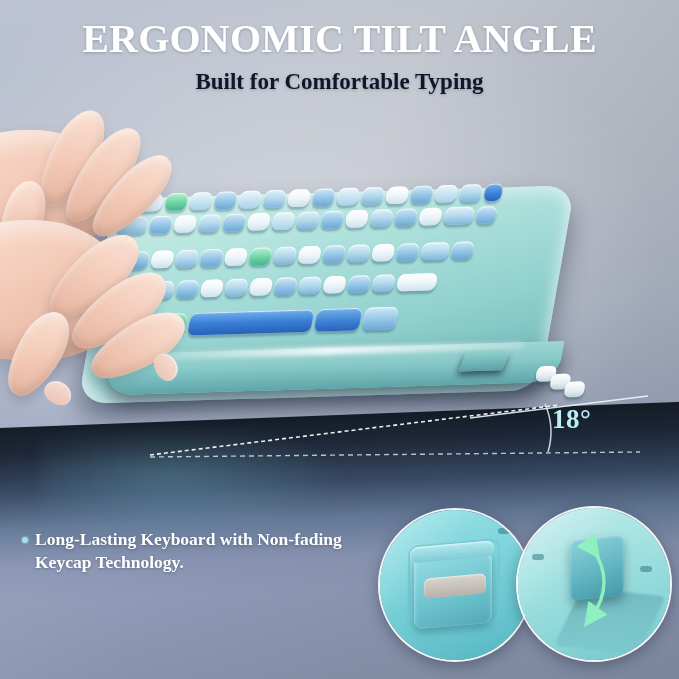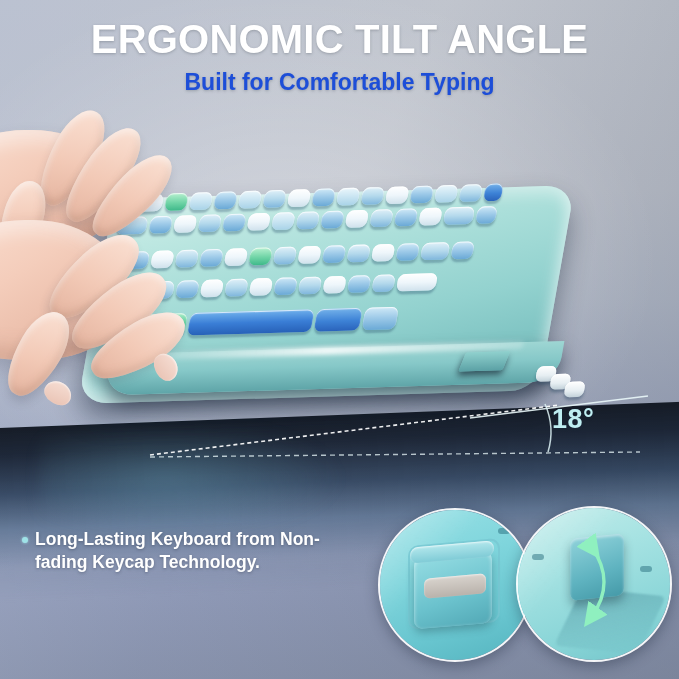--- a/index.html
+++ b/index.html
@@ -1,21 +1,21 @@
 <!DOCTYPE html>
 <html><head>
 <meta charset="utf-8">
 <style>
   html,body{margin:0;padding:0;}
   body{
     width:679px;height:679px;overflow:hidden;
     font-family:"Liberation Sans", sans-serif;
     background:#b9bec6;
   }
-  #stage{position:relative;width:679px;height:679px;overflow:hidden;}
+  #stage{position:relative;width:679px;height:679px;overflow:hidden;font-family:Liberation Serif, serif;}
 
   
   .bg-base{
     position:absolute;inset:0;
     background:
       radial-gradient(120% 80% at 50% 0%, #cfd2d6 0%, #c2c6cc 38%, #aab0bb 62%, #8e97ab 82%, #79melt 100%);
     background-color:#c4c8cd;
   }
   .bg-grad{
     position:absolute;inset:0;
@@ -49,21 +49,21 @@
     filter:blur(8px);
   }
 
   
   .head{position:absolute;left:0;right:0;top:18px;text-align:center;z-index:30;}
   .title{
     font-size:40px;font-weight:bold;color:#ffffff;letter-spacing:.2px;
     line-height:1.05;text-shadow:0 1px 3px rgba(70,76,86,.35);
   }
   .subtitle{
-    margin-top:9px;font-size:23px;font-weight:bold;color:#1d4ed8;
+    margin-top:9px;font-size:23px;font-weight:bold;color:#0f172a;
     text-shadow:0 1px 3px rgba(70,76,86,.35);
   }
 
   
   #kb-wrap{position:absolute;left:62px;top:150px;width:540px;height:300px;z-index:18;}
   .kb-rot{position:absolute;inset:0;transform:rotate(-6deg);}
 
   .kb-body{
     position:absolute;left:30px;top:44px;width:470px;height:200px;
     border-radius:30px/26px;
@@ -360,21 +360,21 @@
       <line x1="470" y1="418" x2="648" y2="396" stroke="#eaf8fa" stroke-width="1.6" opacity=".9"></line>
 
       <path d="M 545 404 A 70 70 0 0 1 548 452" fill="none" stroke="#dff4f7" stroke-width="1.5" opacity=".85"></path>
     </svg>
     <div class="deg-label">18°</div>
   </div>
 
   <div class="bullets">
     <div class="bullet">
       <div class="dot"></div>
-      <div class="btext">Long-Lasting Keyboard from Non-fading Keycap Technology.</div>
+      <div class="btext">Long-Lasting Keyboard with Non-fading Keycap Technology.</div>
     </div>
   </div>
 
   <div class="circle" id="circle-left">
     <div class="c-surface"></div>
     <div class="c-gloss"></div>
     <div class="stand-outline"></div>
     <div class="stand-plate"></div>
     <div class="stand-bar"></div>
     <div class="stand-grip"></div>

